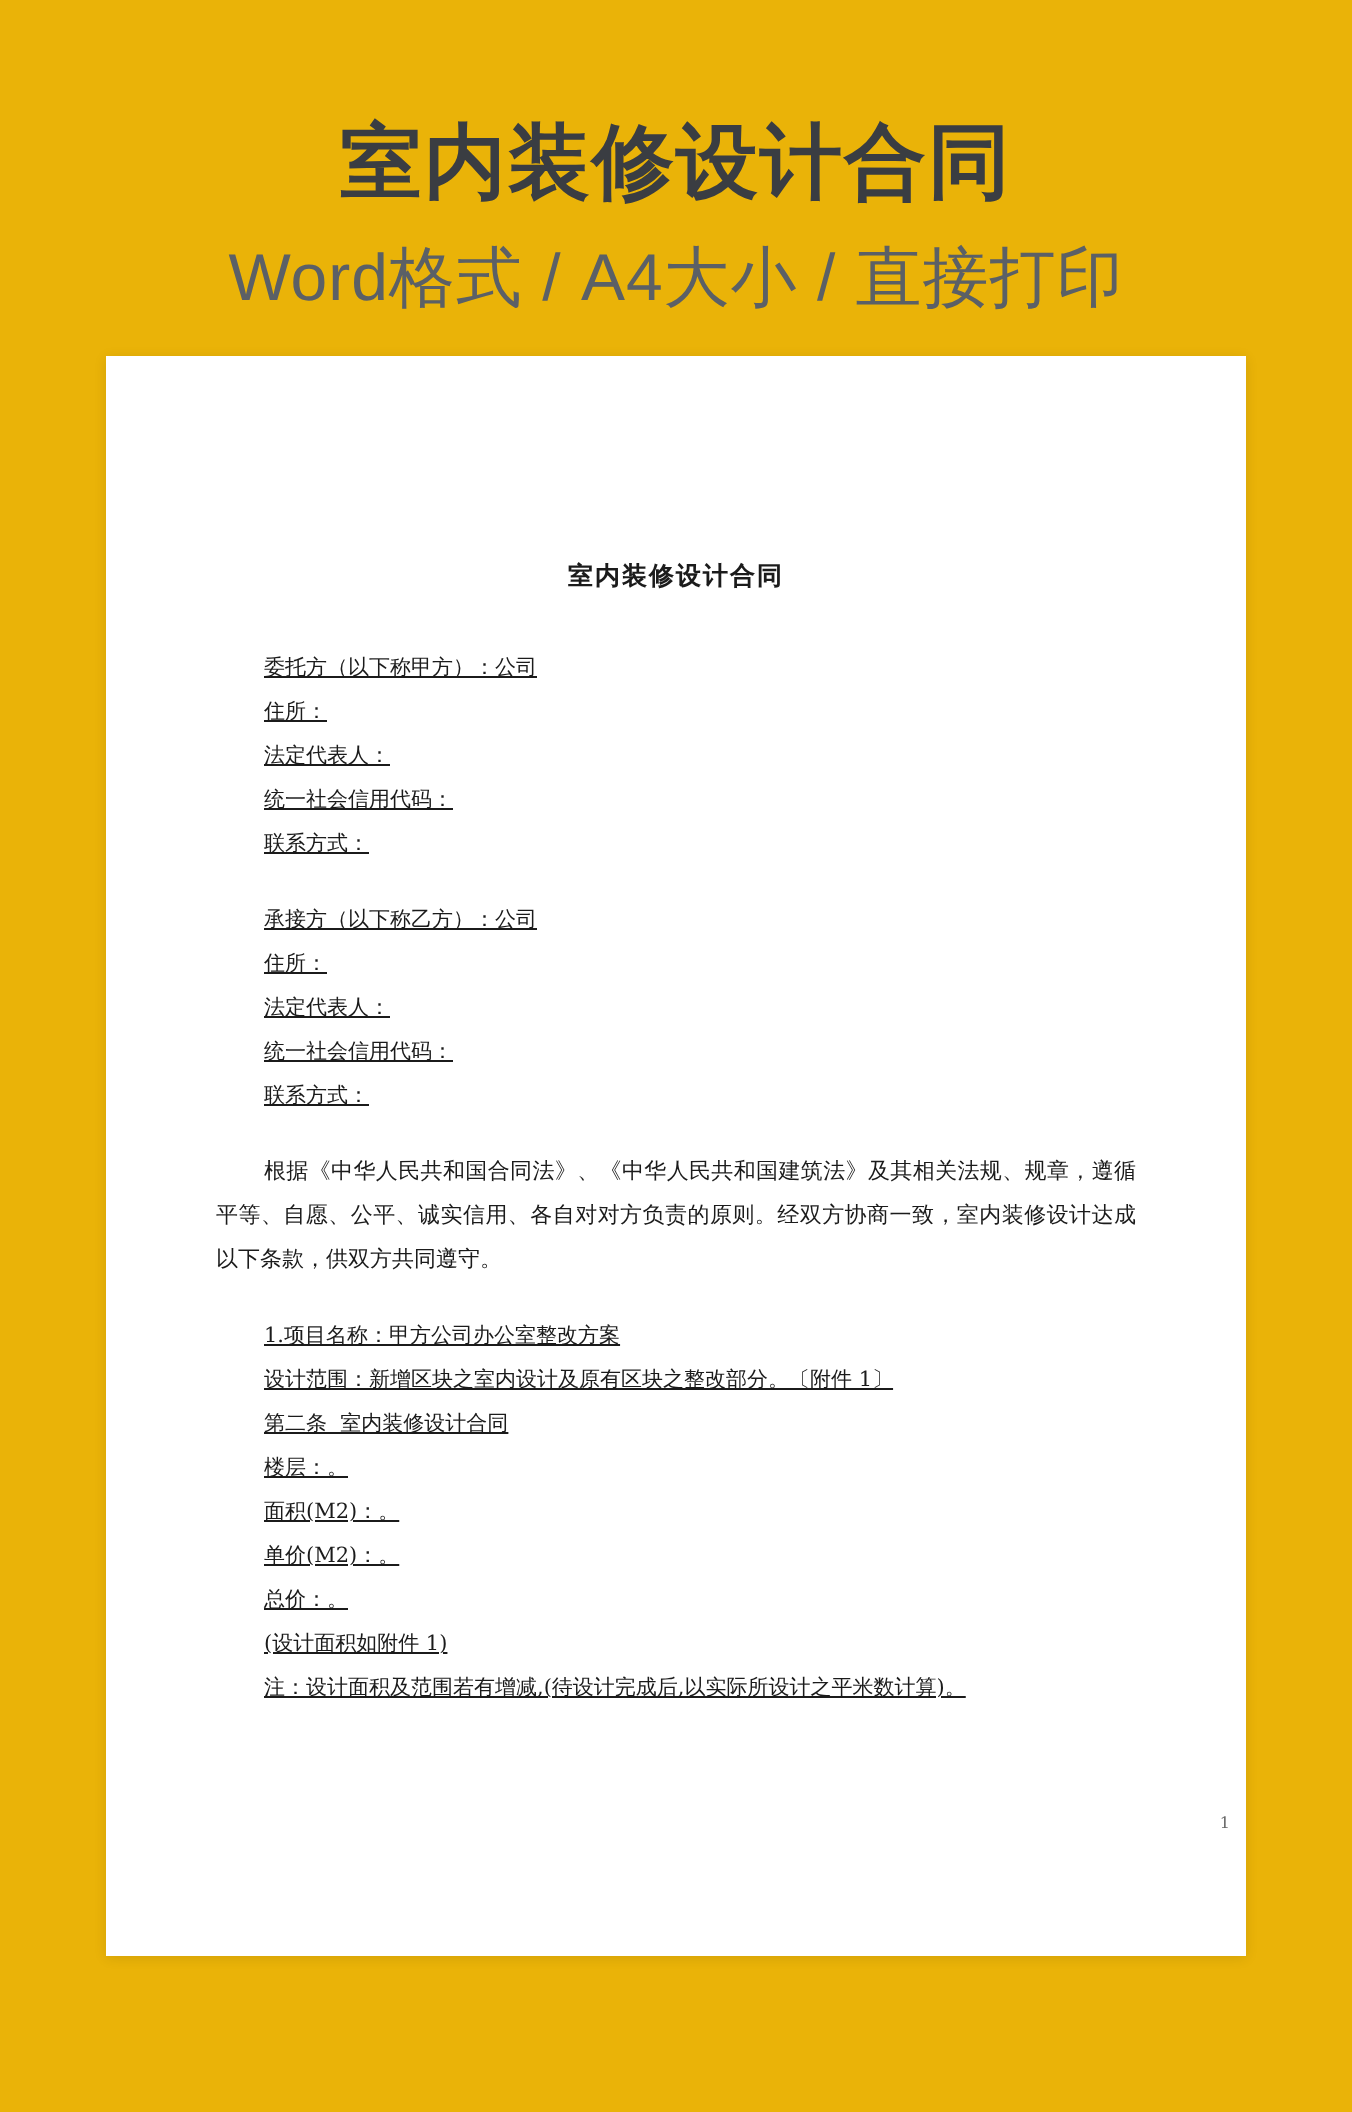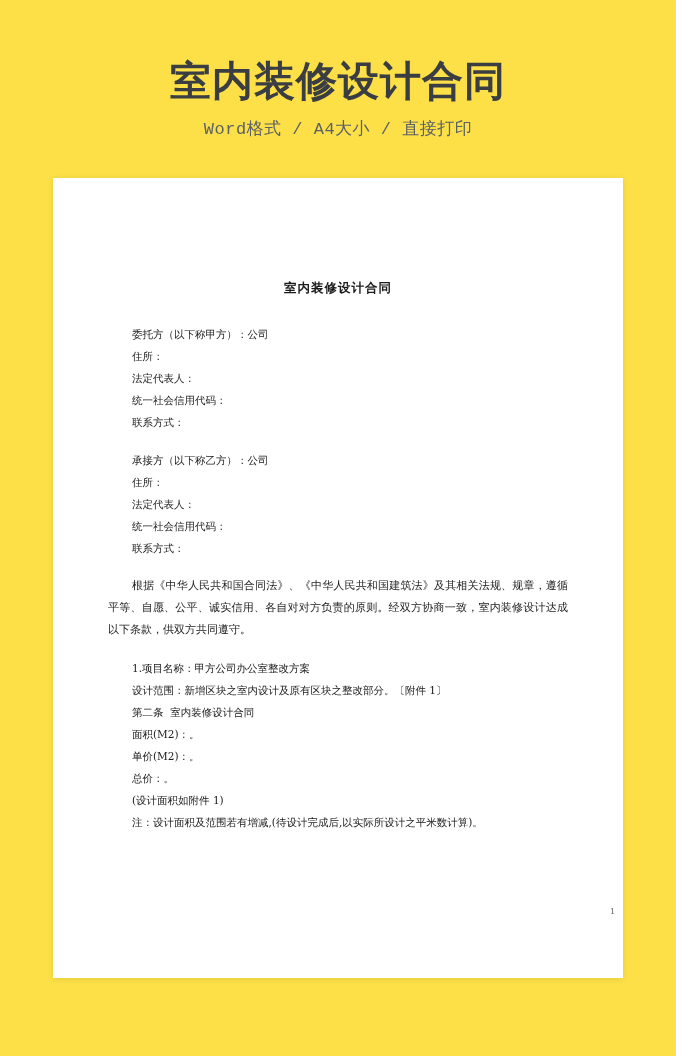--- a/index.html
+++ b/index.html
@@ -10,38 +10,38 @@
     width: 676px;
     height: 1056px;
     background: #eef0f4;
     font-family: "Liberation Sans", sans-serif;
     overflow: hidden;
   }
   .page {
     width: 676px;
     height: 1056px;
     position: relative;
-    background: #fde047;
+    background: #eab308;
   }
   .banner {
     padding-top: 58px;
     text-align: center;
   }
   .banner-title {
     font-family: "Liberation Sans", sans-serif;
     font-size: 41px;
     font-weight: bold;
     color: #3a3d42;
     letter-spacing: 1px;
     line-height: 1.15;
   }
   .banner-sub {
     margin-top: 12px;
-    font-family: Liberation Mono, monospace;
-    font-size: 17px;
+    font-family: Liberation Sans, sans-serif;
+    font-size: 33px;
     color: #5b6066;
     font-weight: normal;
     letter-spacing: 0.5px;
   }
   .doc-shell {
     position: absolute;
     left: 53px;
     top: 178px;
     width: 570px;
     height: 800px;
@@ -66,20 +66,21 @@
     letter-spacing: 1px;
   }
   .blk {
     margin-bottom: 0;
   }
   .line {
     font-size: 10.5px;
     line-height: 22px;
     text-indent: 24px;
     white-space: pre-wrap;
+    text-decoration: underline;
   }
   .gap {
     height: 16px;
   }
   .para {
     font-size: 11px;
     line-height: 22px;
     text-indent: 24px;
     text-align: justify;
   }
@@ -131,20 +132,21 @@
       <div class="gap"></div>
 
       <div class="para">根据《中华人民共和国合同法》、《中华人民共和国建筑法》及其相关法规、规章，遵循平等、自愿、公平、诚实信用、各自对对方负责的原则。经双方协商一致，室内装修设计达成以下条款，供双方共同遵守。</div>
 
       <div class="gap"></div>
 
       <div class="section-lines">
         <div class="line">1.项目名称：甲方公司办公室整改方案</div>
         <div class="line">设计范围：新增区块之室内设计及原有区块之整改部分。〔附件 1〕</div>
         <div class="line">第二条  室内装修设计合同</div>
+        <div class="line">楼层：。</div>
         <div class="line">面积(M2)：。</div>
         <div class="line">单价(M2)：。</div>
         <div class="line">总价：。</div>
         <div class="line">(设计面积如附件 1)</div>
         <div class="line">注：设计面积及范围若有增减,(待设计完成后,以实际所设计之平米数计算)。</div>
       </div>
 
     </div>
     <div class="pagenum">1</div>
   </div>

